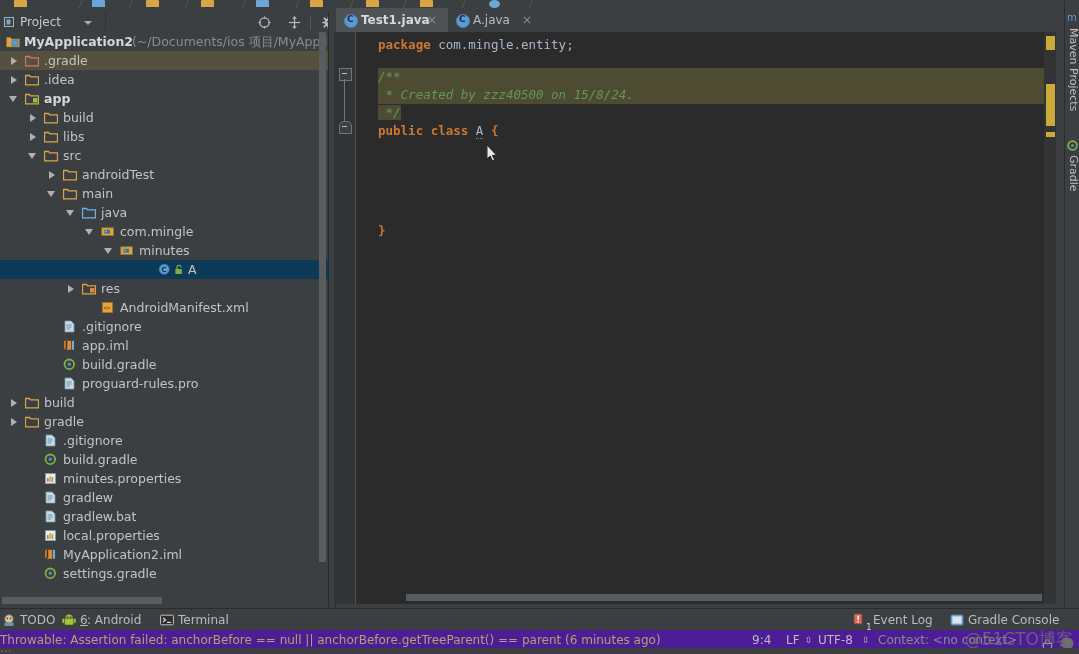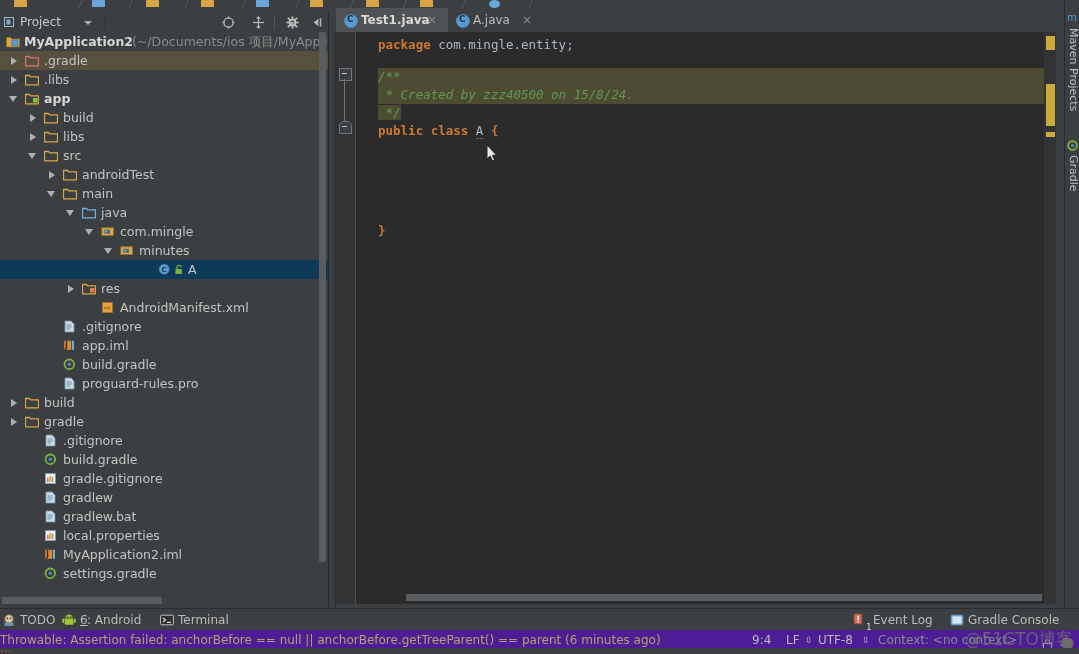--- a/index.html
+++ b/index.html
@@ -13,21 +13,21 @@
 
   
   .topstrip{position:absolute;left:0;top:0;width:1079px;height:12px;background:#3c3f41;overflow:hidden;}
   .nb-folder{position:absolute;top:0px;width:13px;height:7px;background:#d9a545;border-radius:1px 1px 0 0;}
   .nb-folder.blue{background:#6ca6d9;}
   .nb-sep{position:absolute;top:0px;width:1px;height:9px;background:#55585a;transform:skewX(-20deg);}
   .nb-circ{position:absolute;top:0px;width:11px;height:8px;border-radius:50%;background:#69a9d6;}
 
   
   .proj-header{position:absolute;left:0;top:12px;width:334px;height:20px;background:#3c3f41;
-    border-bottom:1px solid #2b2b2b;}
+    border-bottom:1px solid #2b2b2b;padding-left:36px;}
   .proj-tabicon{position:absolute;left:4px;top:4px;width:12px;height:12px;}
   .proj-title{position:absolute;left:20px;top:3px;font-size:12px;color:#c8c8c8;}
   .proj-caret{position:absolute;left:84px;top:9px;width:0;height:0;border-left:4px solid transparent;
     border-right:4px solid transparent;border-top:4px solid #a9a9a9;}
   .ph-divider{position:absolute;left:105px;top:1px;width:1px;height:18px;background:#2f3133;}
   .ph-icons{position:absolute;right:2px;top:0px;height:20px;}
   .phi{position:absolute;top:4px;width:13px;height:13px;}
 
   .tree{position:absolute;left:0;top:32px;width:328px;height:572px;background:#3c3f41;overflow:hidden;}
   .trow{position:relative;height:19px;line-height:19px;white-space:nowrap;font-size:12.5px;color:#c3c3c3;}
@@ -201,21 +201,21 @@
           <svg class="ticon" style="left:25px;" viewBox="0 0 14 13">
             <path d="M0.5 2.5 h4 l1.2 1.4 h7.8 v8 h-13 z" fill="none" stroke="#d9736a" stroke-width="1.3"></path>
           </svg>
           <span class="tlabel" style="left:44px;">.gradle</span>
         </div>
         <div class="trow">
           <span class="arrow closed" style="left:11px;"></span>
           <svg class="ticon" style="left:25px;" viewBox="0 0 14 13">
             <path d="M0.5 2.5 h4 l1.2 1.4 h7.8 v8 h-13 z" fill="none" stroke="#d9a545" stroke-width="1.3"></path>
           </svg>
-          <span class="tlabel" style="left:44px;">.libs</span>
+          <span class="tlabel" style="left:44px;">.idea</span>
         </div>
         <div class="trow">
           <span class="arrow open" style="left:9px;"></span>
           <svg class="ticon" style="left:25px;" viewBox="0 0 14 13">
             <path d="M0.5 2.5 h4 l1.2 1.4 h7.8 v8 h-13 z" fill="none" stroke="#d9a545" stroke-width="1.3"></path>
             <rect x="8" y="6" width="4.5" height="4.5" fill="#8fc13e"></rect>
           </svg>
           <span class="tlabel bold" style="left:44px;">app</span>
         </div>
         <div class="trow">
@@ -373,21 +373,21 @@
           </svg>
           <span class="tlabel" style="left:63px;">build.gradle</span>
         </div>
         <div class="trow">
           <svg class="ticon" style="left:44px;" viewBox="0 0 14 13">
             <rect x="1.4" y="1.6" width="10" height="10" fill="#e9edf0" stroke="#8b9aa6" stroke-width="0.8"></rect>
             <rect x="3" y="6" width="1.6" height="4" fill="#e06c4f"></rect>
             <rect x="5.3" y="4" width="1.6" height="6" fill="#d9a545"></rect>
             <rect x="7.6" y="5" width="1.6" height="5" fill="#7bb241"></rect>
           </svg>
-          <span class="tlabel" style="left:63px;">gradle.gitignore</span>
+          <span class="tlabel" style="left:63px;">minutes.properties</span>
         </div>
         <div class="trow">
           <svg class="ticon" style="left:44px;" viewBox="0 0 14 13">
             <path d="M2 1 h6 l3 3 v8 h-9 z" fill="#c6dbe8" stroke="#7e99ab" stroke-width="0.8"></path>
             <g stroke="#5c8199" stroke-width="0.8">
               <line x1="3.6" y1="5" x2="8.6" y2="5"></line>
               <line x1="3.6" y1="7" x2="8.6" y2="7"></line>
               <line x1="3.6" y1="9" x2="7" y2="9"></line>
             </g>
           </svg>

